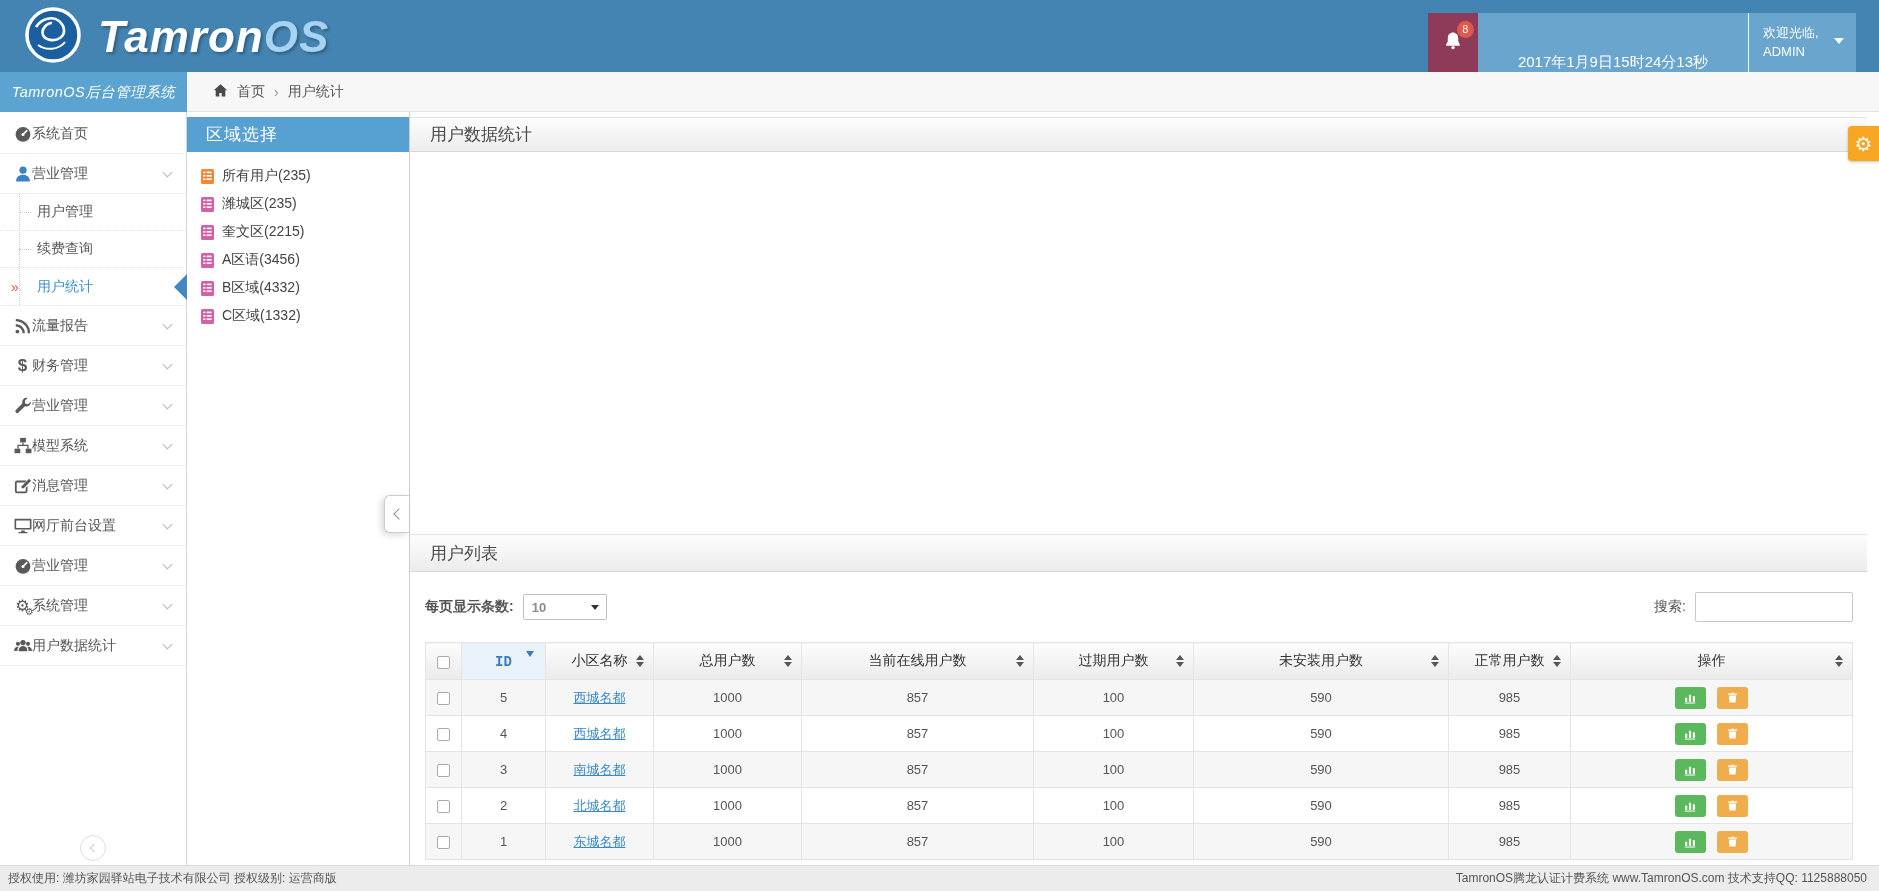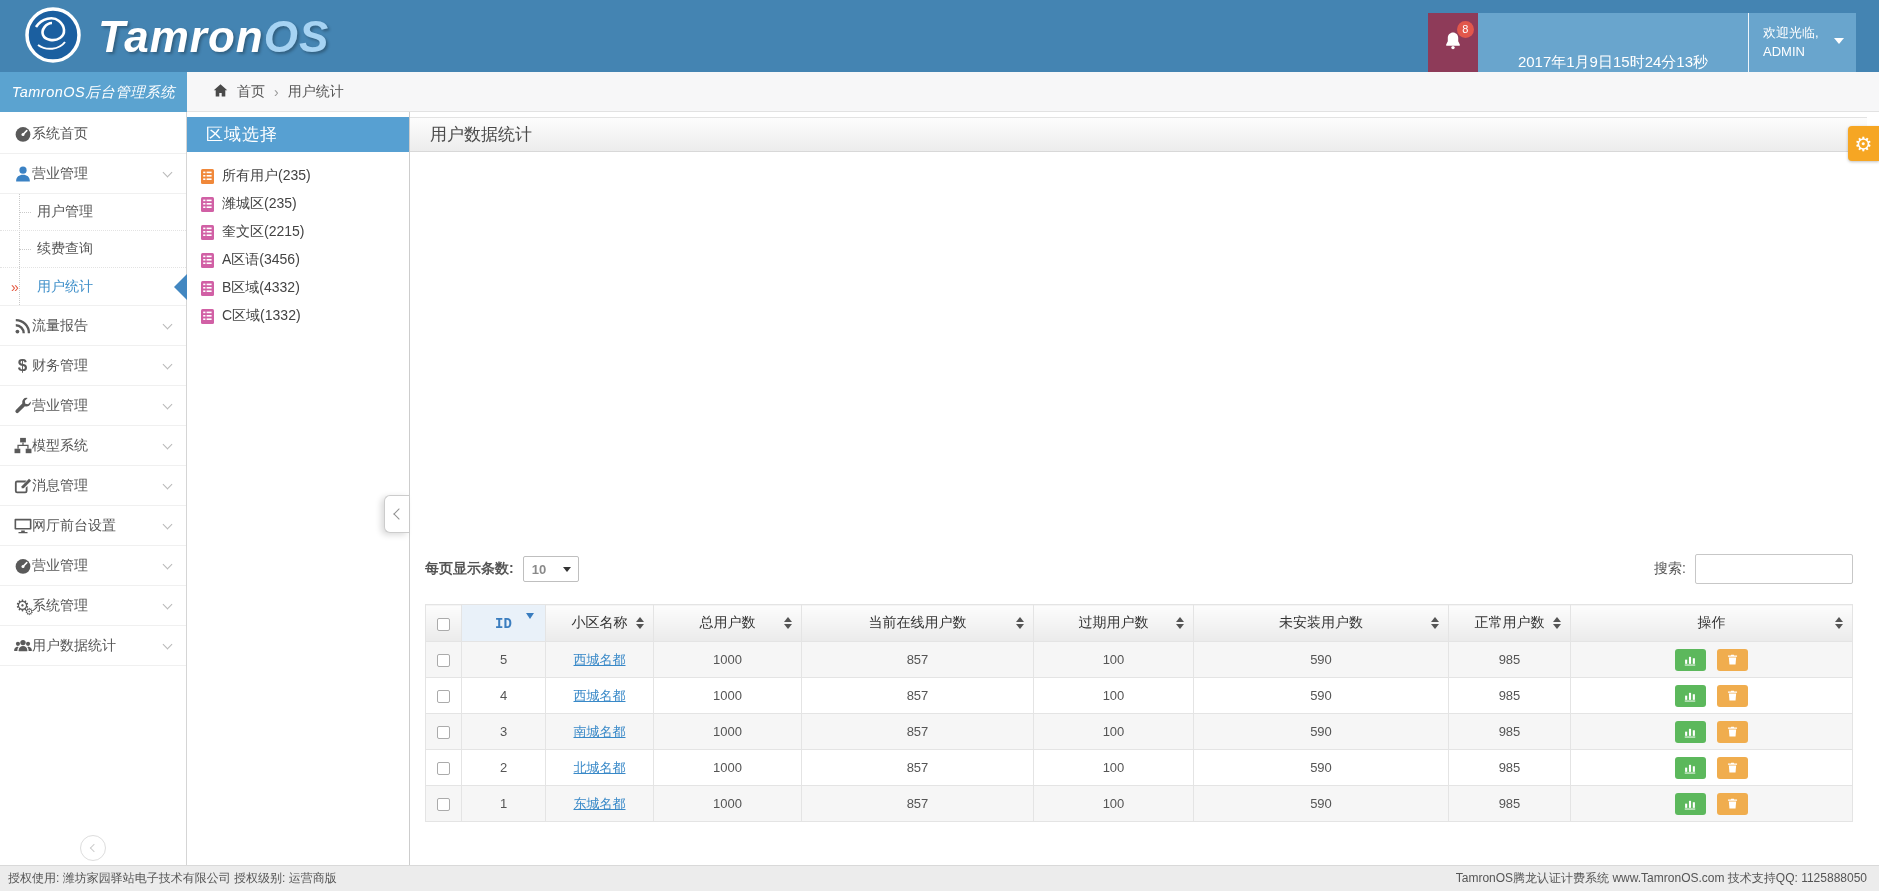--- a/index.html
+++ b/index.html
@@ -85,21 +85,21 @@
   .main { flex:1; padding:5px 12px 0 0; display:flex; flex-direction:column; min-width:0; }
   .panel-header { height:35px; background:linear-gradient(#fdfdfd,#ececec); border-top:1px solid #e3e3e3;
                   border-bottom:1px solid #d8d8d8; display:flex; align-items:center; padding-left:20px;
                   font-size:17px; color:#4a4a4a; }
   .stats-body { height:380px; background:#fff; }
   .list-panel { margin-top:2px; flex:1; display:flex; flex-direction:column; min-height:0; }
   .list-panel .panel-header { height:38px; }
   .list-body { flex:1; padding:20px 14px 0 15px; }
   .toolbar { display:flex; justify-content:space-between; align-items:center; margin-bottom:20px; }
   .per-page { display:flex; align-items:center; gap:9px; font-size:14px; color:#555;font-weight:bold; }
-  .select { width:56px; height:26px; border:1px solid #bfbfbf; border-radius:2px; display:flex; align-items:center;
+  .select { width:84px; height:26px; border:1px solid #bfbfbf; border-radius:2px; display:flex; align-items:center;
             padding:0 8px; font-size:13px; color:#8a8a8a; position:relative; background:#fff; cursor:pointer; }
   .sel-caret { position:absolute; right:7px; top:10px; width:0; height:0;
                border-left:4px solid transparent; border-right:4px solid transparent; border-top:5px solid #333; }
   .search { display:flex; align-items:center; gap:9px; font-size:14px; color:#555; }
   .search input { width:158px; height:30px; border:1px solid #c7c7c7; border-radius:2px; outline:none;
                   padding:0 6px; font-size:13px; color:#444; }
 
   
   table { width:100%; border-collapse:collapse; table-layout:fixed; }
   th, td { border:1px solid #e4e4e4; }
@@ -414,20 +414,21 @@
         </div>
     </aside>
 
     <main class="main">
       <section class="stats-panel">
         <div class="panel-header">用户数据统计</div>
         <div class="stats-body"></div>
       </section>
 
       <section class="list-panel">
+        <div class="panel-header">用户列表</div>
         <div class="list-body">
 
           <div class="toolbar">
             <div class="per-page">
               <span>每页显示条数:</span>
               <div class="select">
                 <span>10</span>
                 <span class="sel-caret"></span>
               </div>
             </div>

